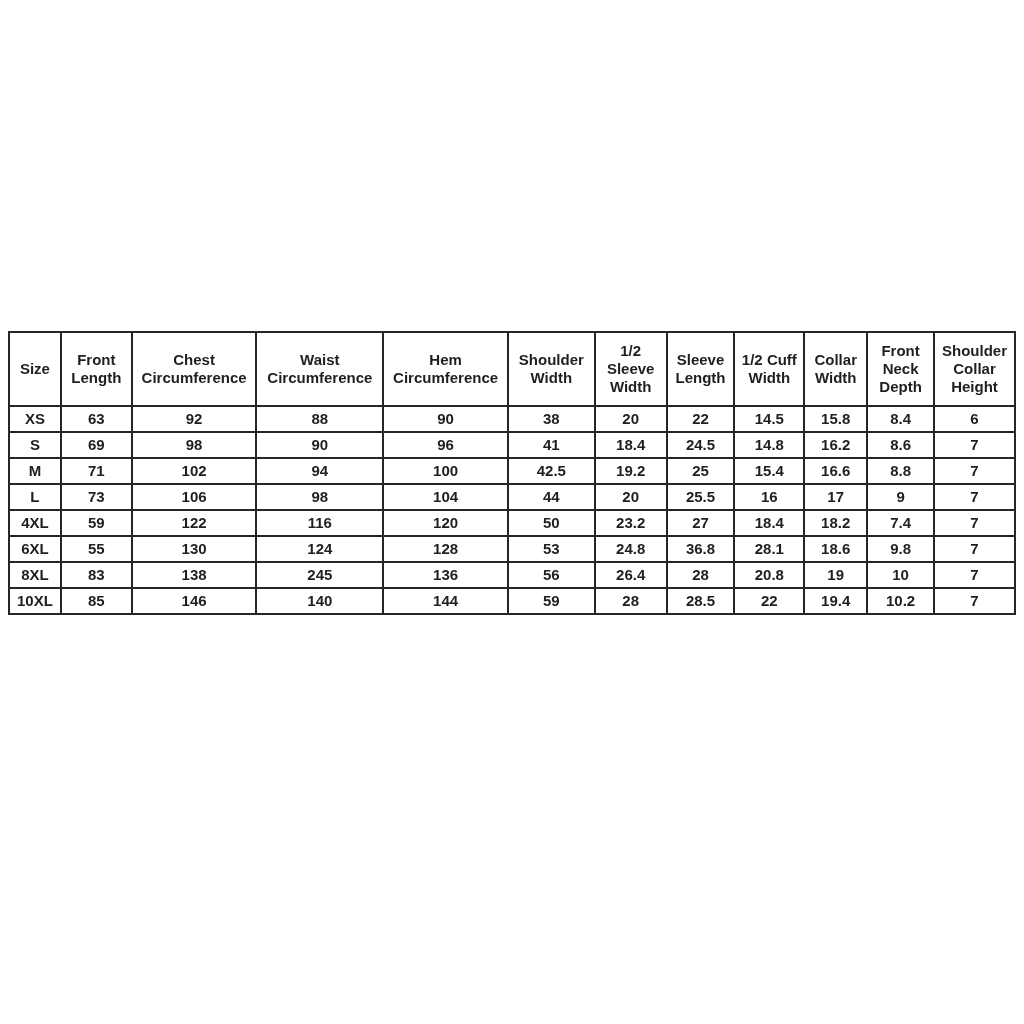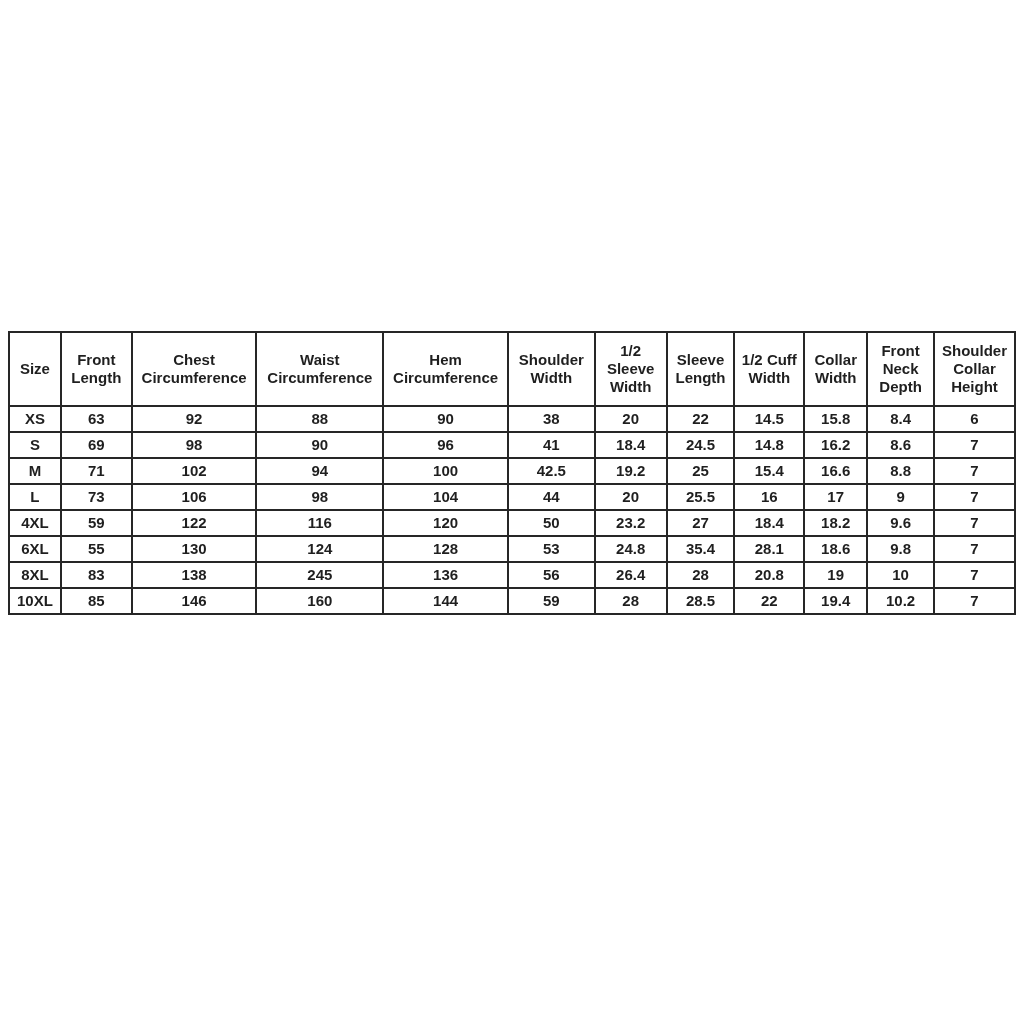--- a/index.html
+++ b/index.html
@@ -146,32 +146,32 @@
             <td>4XL</td>
             <td>59</td>
             <td>122</td>
             <td>116</td>
             <td>120</td>
             <td>50</td>
             <td>23.2</td>
             <td>27</td>
             <td>18.4</td>
             <td>18.2</td>
-            <td>9.6</td>
+            <td>7.4</td>
             <td>7</td>
           </tr>
           <tr>
             <td>6XL</td>
             <td>55</td>
             <td>130</td>
             <td>124</td>
             <td>128</td>
             <td>53</td>
             <td>24.8</td>
-            <td>35.4</td>
+            <td>36.8</td>
             <td>28.1</td>
             <td>18.6</td>
             <td>9.8</td>
             <td>7</td>
           </tr>
           <tr>
             <td>8XL</td>
             <td>83</td>
             <td>138</td>
             <td>245</td>
@@ -181,21 +181,21 @@
             <td>28</td>
             <td>20.8</td>
             <td>19</td>
             <td>10</td>
             <td>7</td>
           </tr>
           <tr>
             <td>10XL</td>
             <td>85</td>
             <td>146</td>
-            <td>160</td>
+            <td>140</td>
             <td>144</td>
             <td>59</td>
             <td>28</td>
             <td>28.5</td>
             <td>22</td>
             <td>19.4</td>
             <td>10.2</td>
             <td>7</td>
           </tr>
         </tbody>

